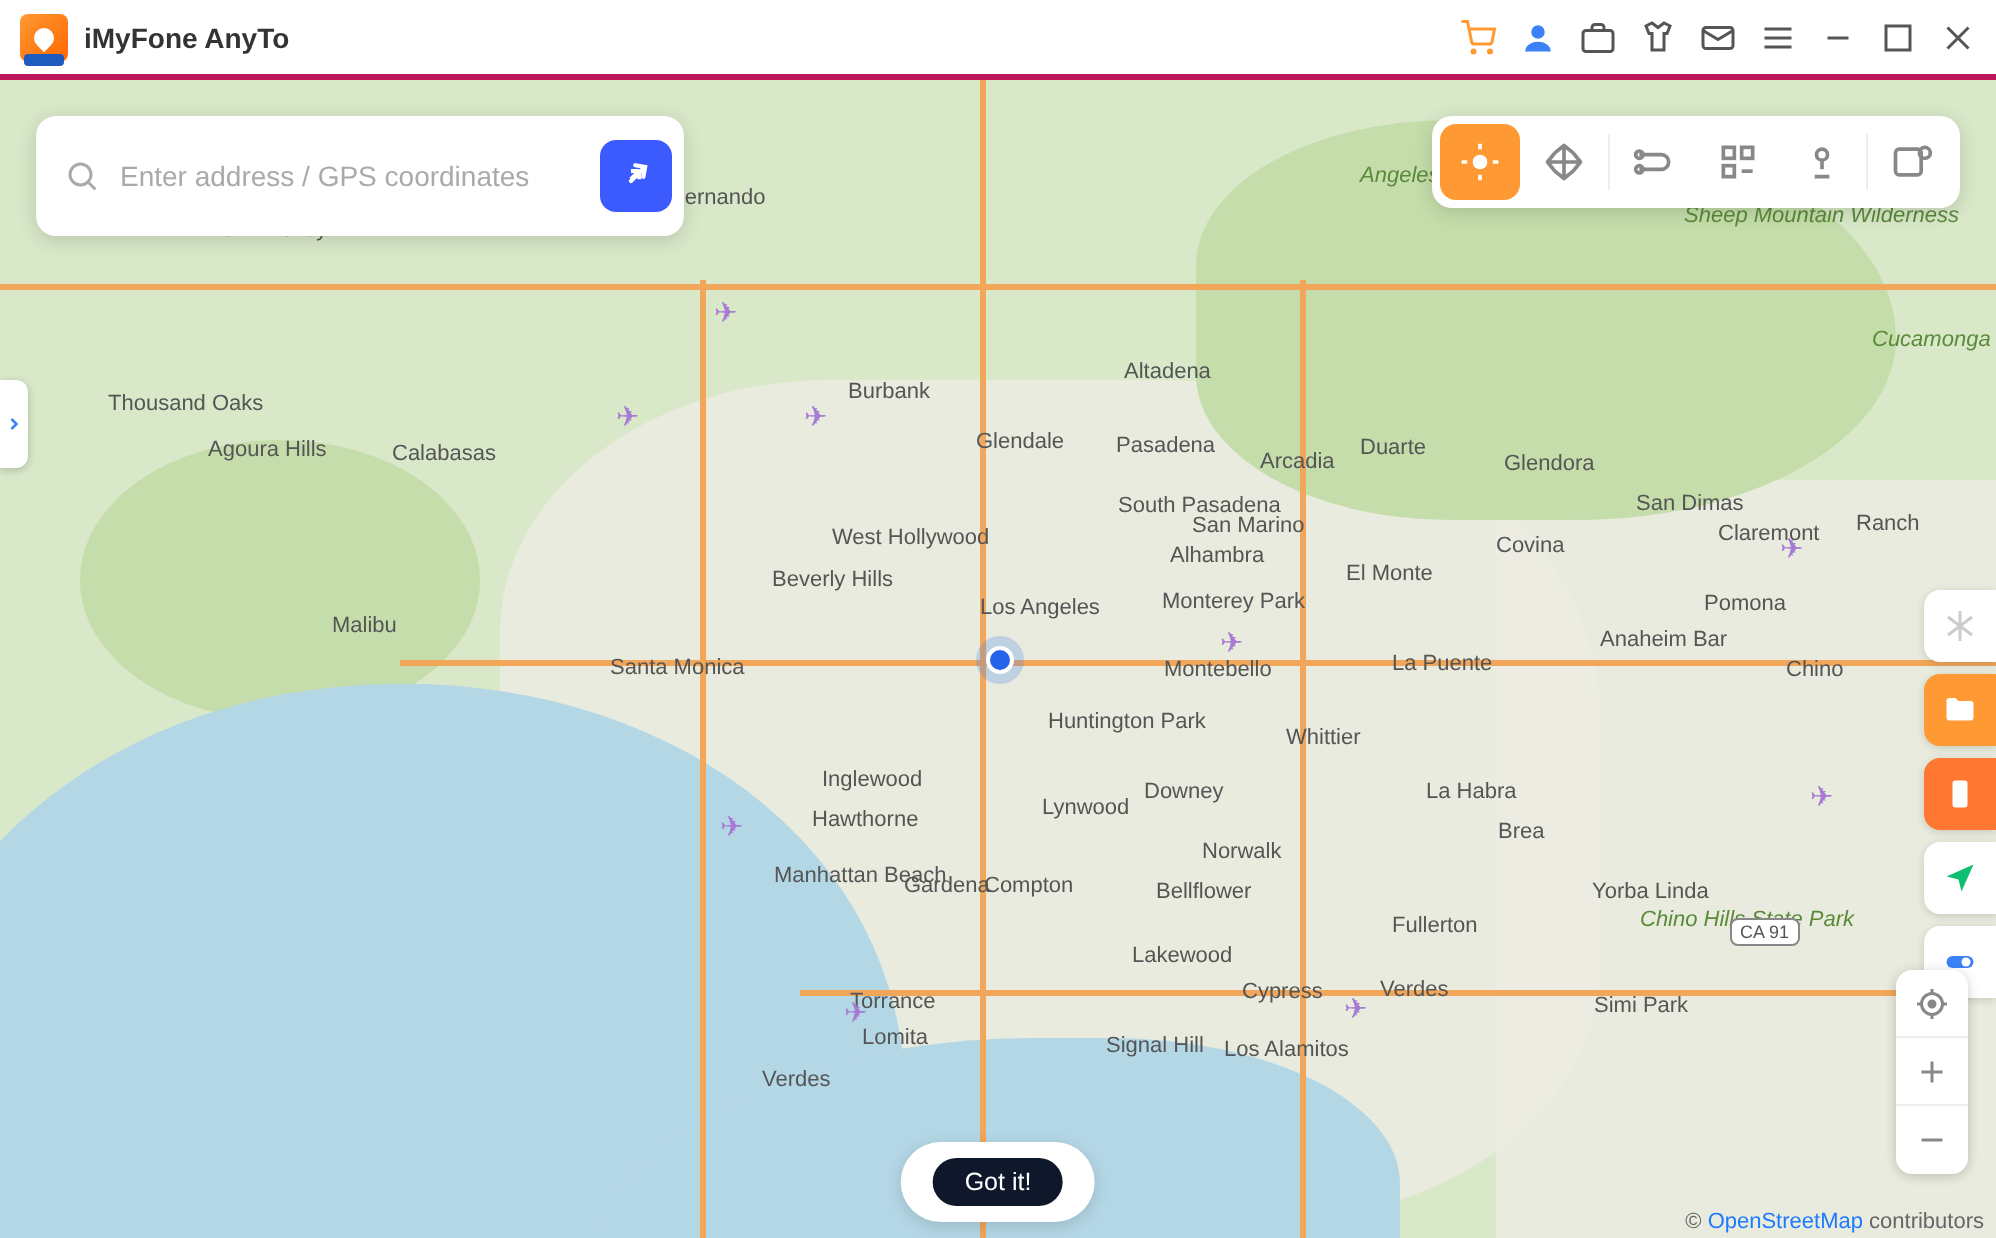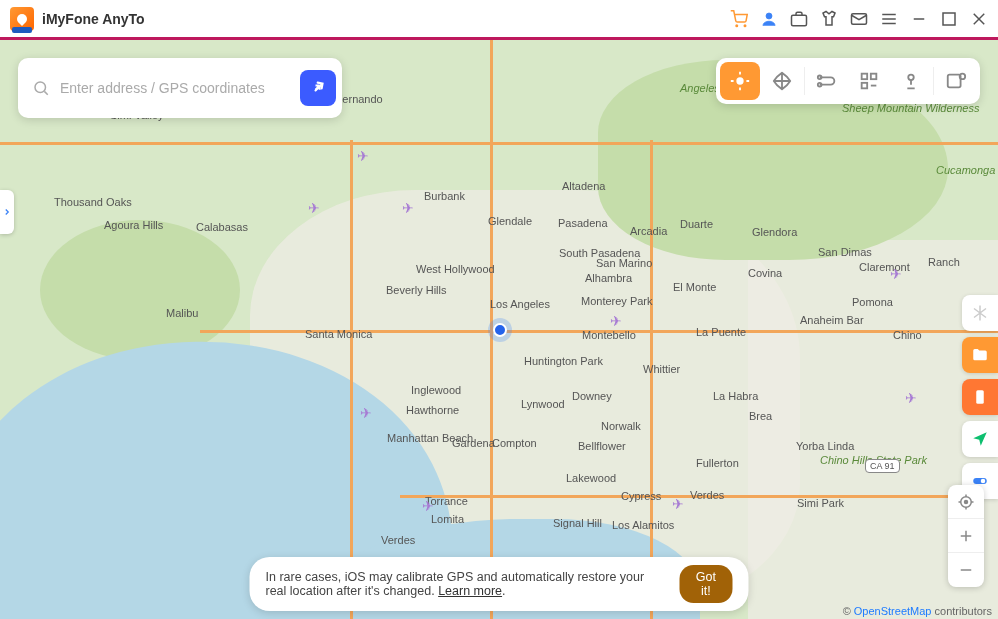--- a/index.html
+++ b/index.html
@@ -78,21 +78,21 @@
 .zoom-btn:last-child { border-bottom: none; }
 .zoom-btn svg { width: 18px; height: 18px; }
 
 
 .loc-dot { position: absolute; width: 24px; height: 24px; border-radius: 50%; background: rgba(59,130,246,0.25); display: flex; align-items: center; justify-content: center; z-index: 30; }
 .loc-dot::after { content: ""; width: 10px; height: 10px; background: #2563eb; border: 2px solid #fff; border-radius: 50%; }
 
 
 .notice { position: absolute; bottom: 8px; left: 50%; transform: translateX(-50%); background: #fff; border-radius: 20px; padding: 8px 16px; display: flex; align-items: center; gap: 14px; box-shadow: 0 2px 8px rgba(0,0,0,0.15); z-index: 60; font-size: 12.5px; color: #444; }
 .notice a { color: #333; text-decoration: underline; cursor: pointer; }
-.notice-btn { background: #a16207; color: #fff; border: none; border-radius: 14px; padding: 5px 16px; font-size: 12.5px; cursor: pointer; }
+.notice-btn { background: #0f172a; color: #fff; border: none; border-radius: 14px; padding: 5px 16px; font-size: 12.5px; cursor: pointer; }
 
 
 .attrib { position: absolute; bottom: 2px; right: 6px; font-size: 11px; color: #666; z-index: 55; }
 .attrib a { color: #1e7bff; text-decoration: none; }
 
 
 .plane { position: absolute; font-size: 14px; color: #a77bd4; }
 </style>
 </head>
 <body>
@@ -362,20 +362,19 @@
         </svg>
       </div>
     <div class="zoom-btn">
         <svg viewBox="0 0 24 24" fill="none" stroke="currentColor" stroke-width="2">
           <line x1="5" y1="12" x2="19" y2="12"></line>
         </svg>
       </div>
   </div>
 
   <div class="notice">
-    <span><span>In rare cases, iOS may calibrate GPS and automatically restore your real location after it's changed.</span> <a>Learn more</a>.</span>
     <button class="notice-btn">Got it!</button>
   </div>
 
   <div class="attrib">
     <span>© </span><a>OpenStreetMap</a><span> contributors</span>
   </div>
 </div>
 
 </body></html>

